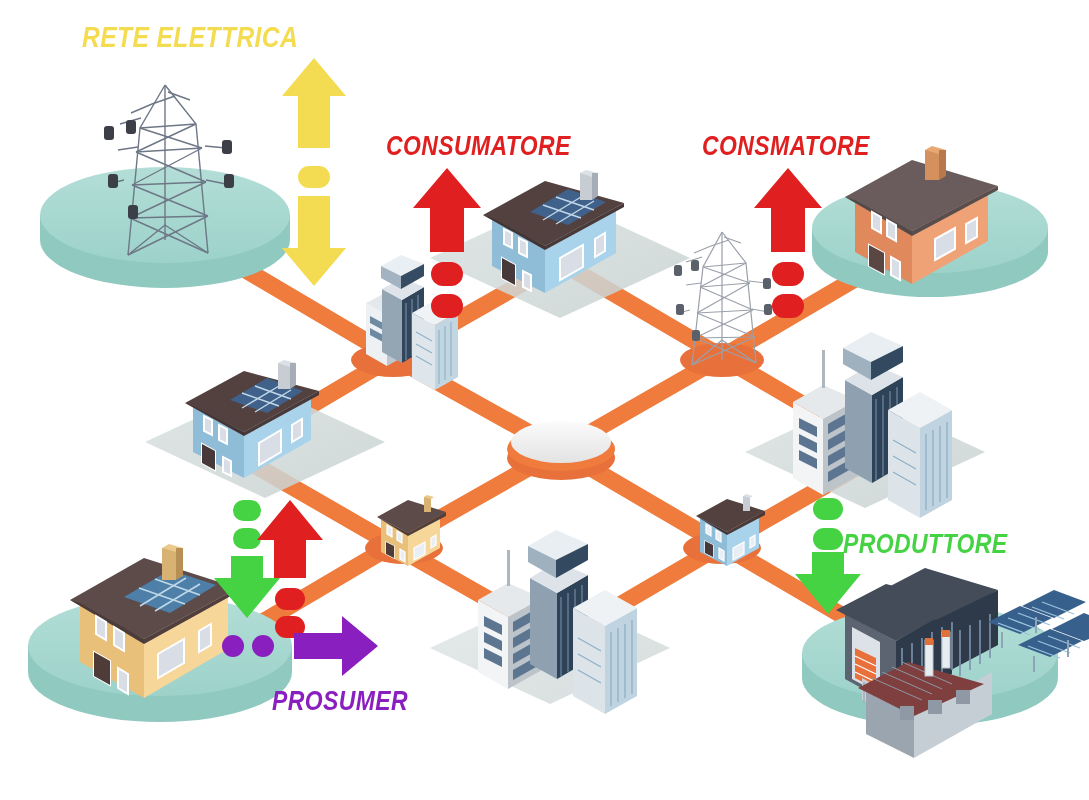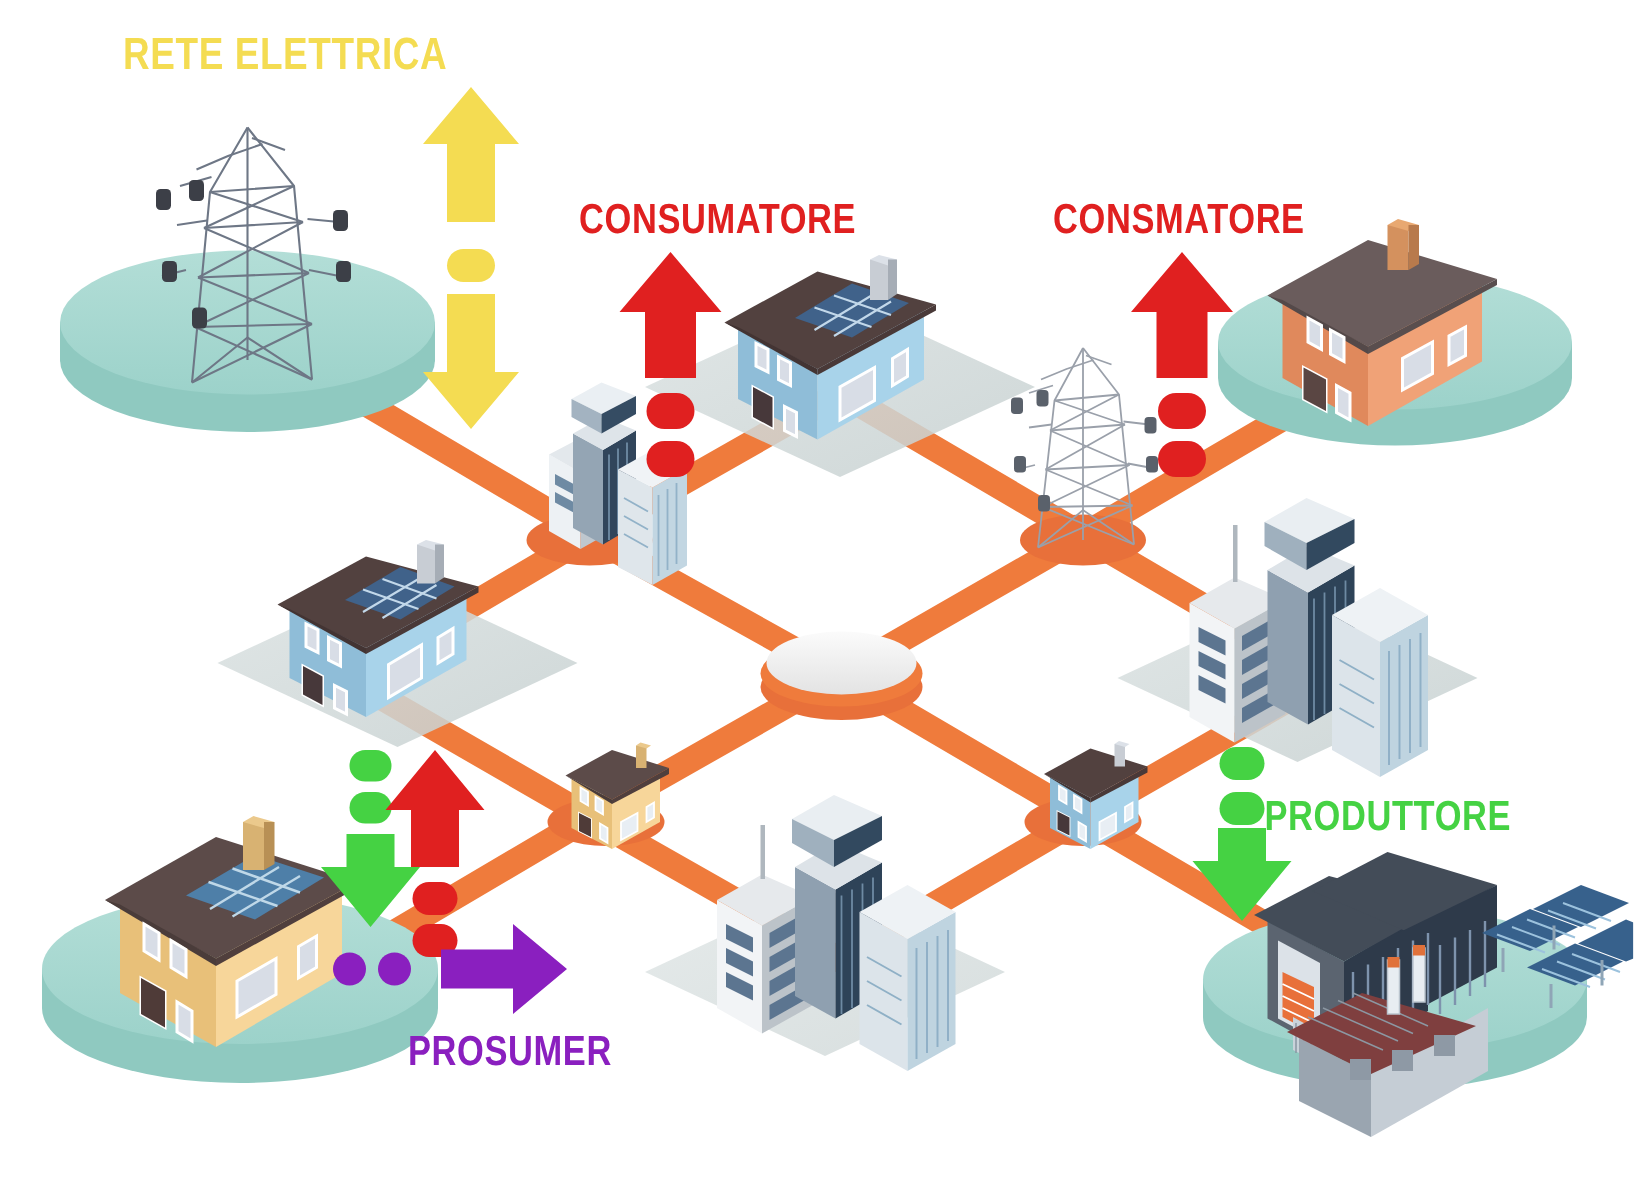--- a/index.html
+++ b/index.html
@@ -1,17 +1,17 @@
 <!DOCTYPE html>
 <html><head>
 <meta charset="utf-8">
 <style>
   html,body{margin:0;padding:0;background:#ffffff;}
   body{width:1089px;height:800px;overflow:hidden;font-family:"Liberation Sans",sans-serif;}
-  #stage{position:relative;width:1089px;height:561px;background:#ffffff;}
+  #stage{position:relative;width:1089px;height:561px;background:#ffffff;font-style:italic;}
   #stage svg.layer{position:absolute;left:0;top:0;width:1089px;height:800px;}
   .lbl{position:absolute;font-family:"Liberation Sans",sans-serif;font-weight:bold;
        letter-spacing:0.5px;white-space:nowrap;transform:scaleX(.82);transform-origin:left center;}
   #lbl-rete{left:82px;top:20px;font-size:30px;color:#F4DC52;}
   #lbl-cons1{left:386px;top:130px;font-size:28px;color:#E02020;}
   #lbl-cons2{left:702px;top:130px;font-size:28px;color:#E02020;}
   #lbl-prod{left:843px;top:528px;font-size:28px;color:#45D243;}
   #lbl-pros{left:272px;top:685px;font-size:28px;color:#8A1FBF;}
 </style>
 </head>

